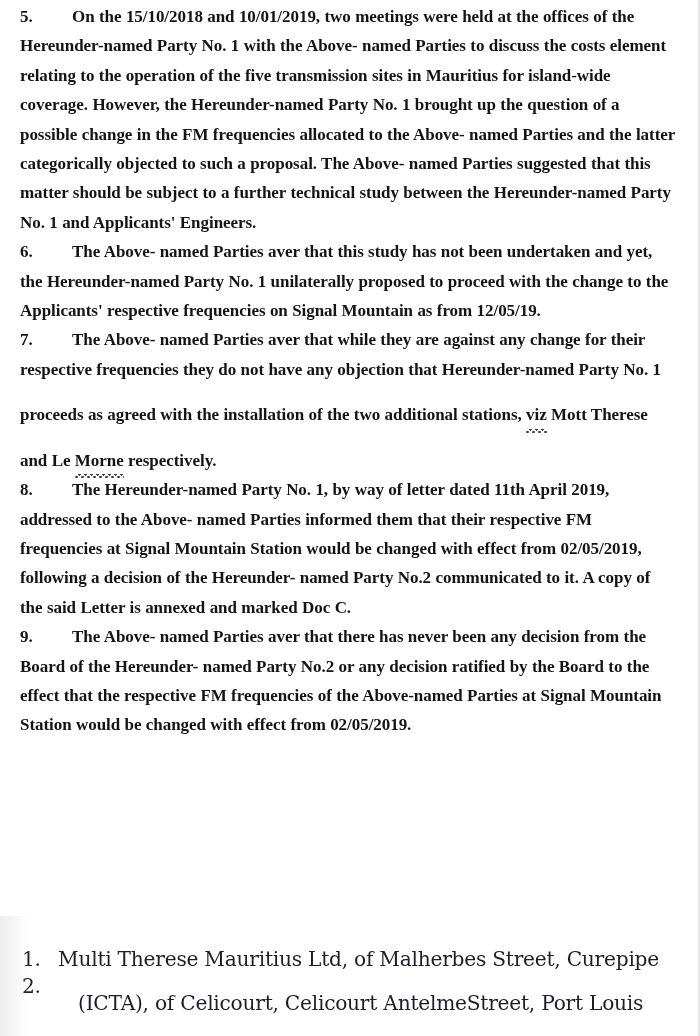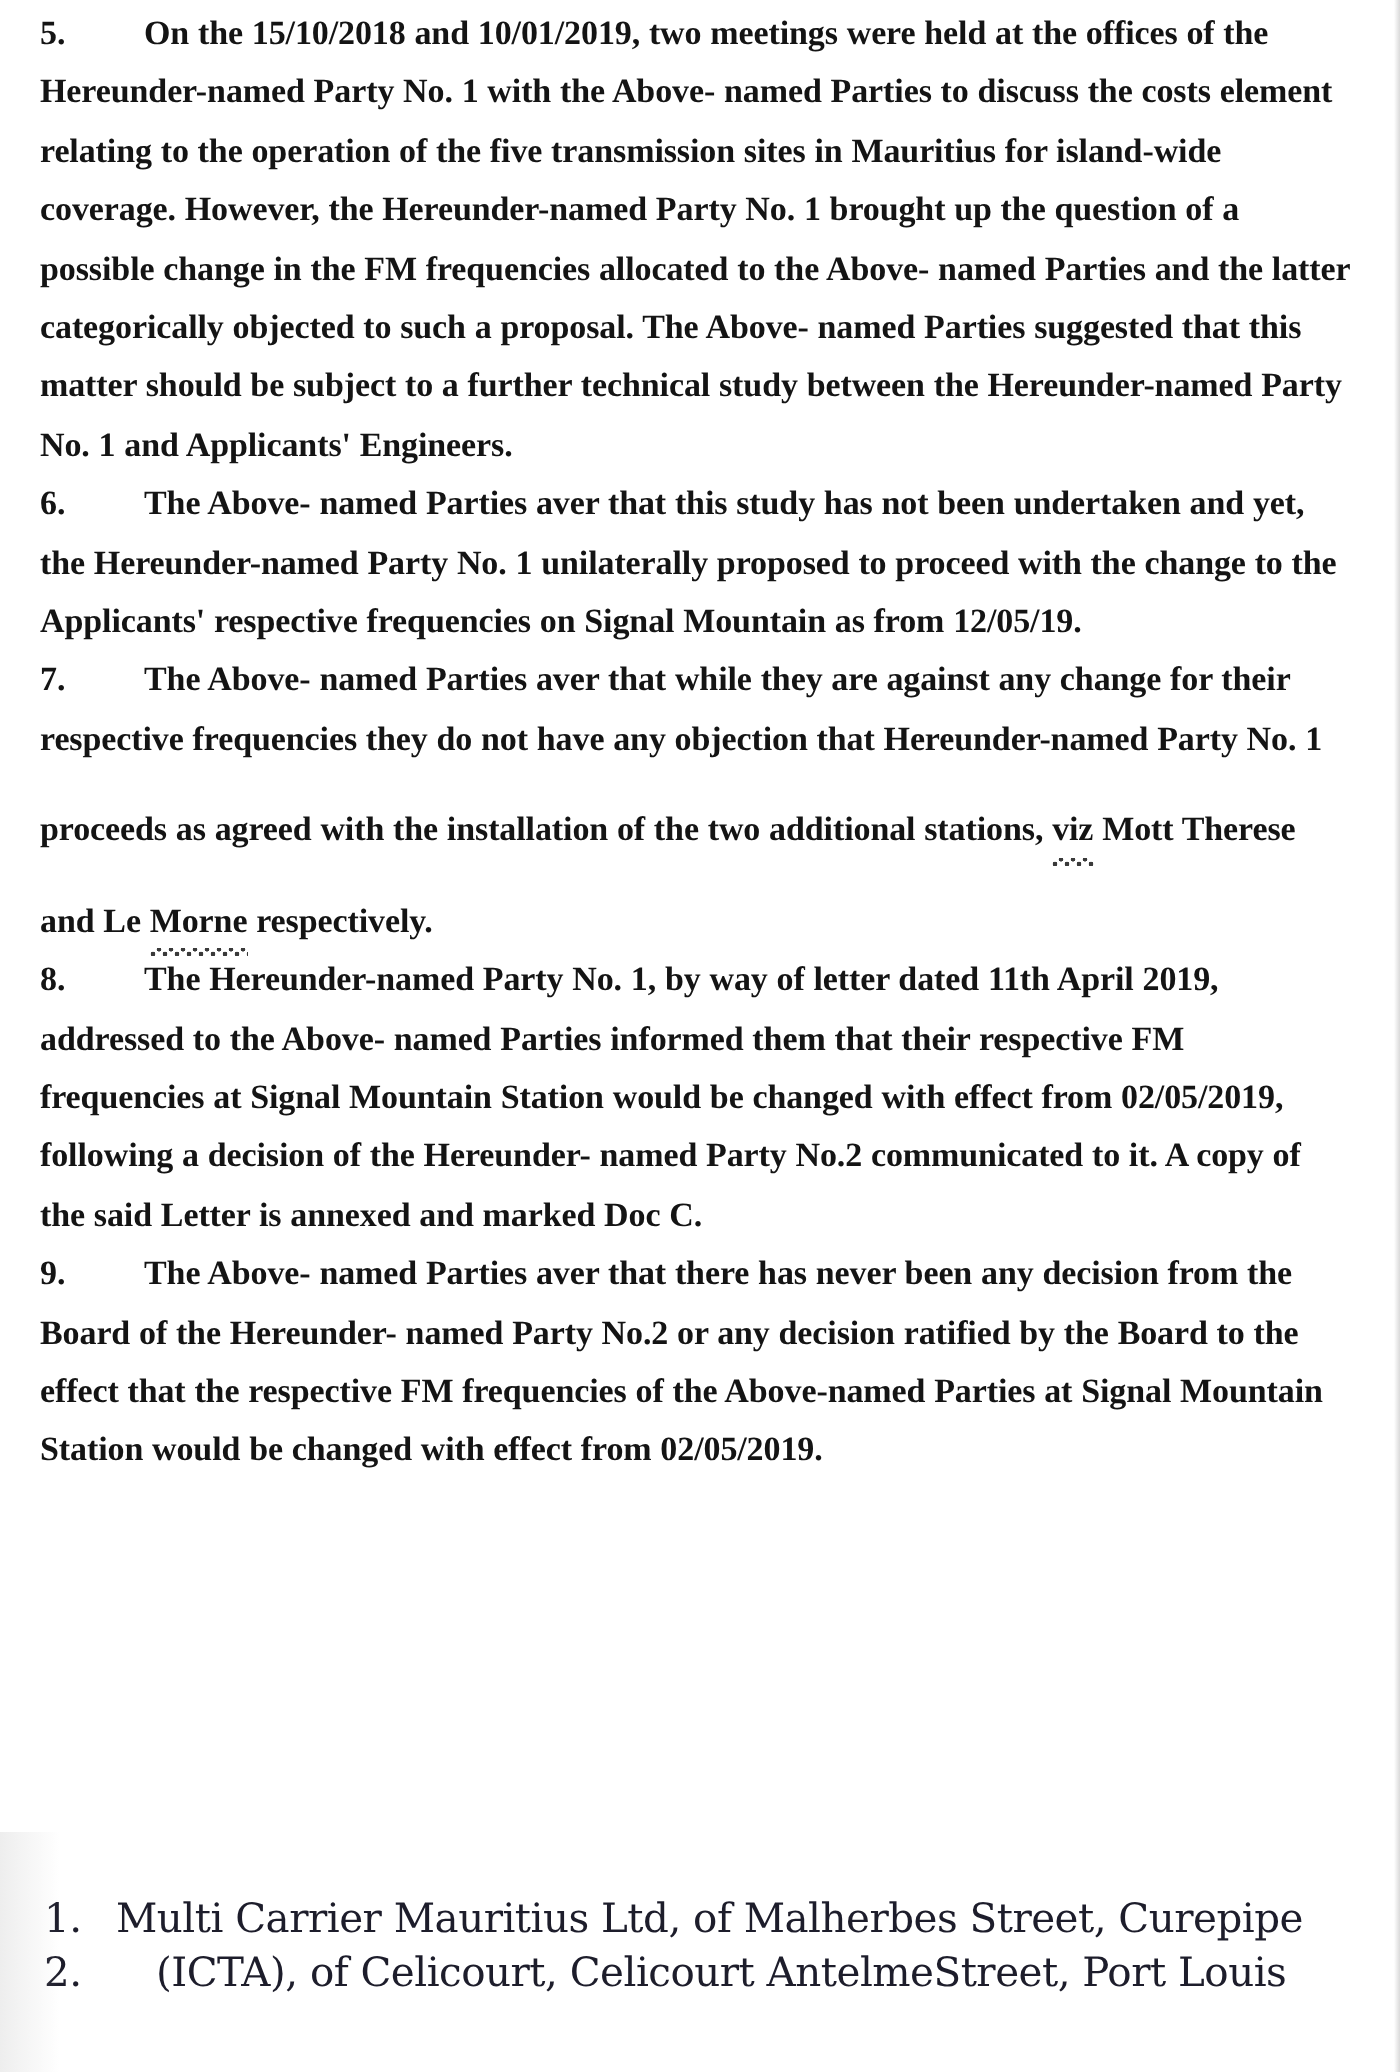--- a/index.html
+++ b/index.html
@@ -113,20 +113,21 @@
     width: 36px;
     color: #1d1d2b;
   }
   #party-list li .entry-text {
     flex: 1 1 auto;
     text-indent: 0;
   }
   #party-list li .entry-text .cont {
     display: block;
     padding-left: 20px;
+    margin-top: 17px;
   }
 </style>
 </head>
 <body>
 
 <div id="page">
 
   <div id="body-text">
 
     <p class="para"><span class="num">5.</span><span>On the 15/10/2018 and 10/01/2019, two meetings were held at the offices of the Hereunder-named Party No. 1 with the Above- named Parties to discuss the costs element relating to the operation of the five transmission sites in Mauritius for island-wide coverage. However, the Hereunder-named Party No. 1 brought up the question of a possible change in the FM frequencies allocated to the Above- named Parties and the latter categorically objected to such a proposal. The Above- named Parties suggested that this matter should be subject to a further technical study between the Hereunder-named Party No. 1 and Applicants' Engineers.</span></p>
@@ -137,21 +138,21 @@
 
     <p class="para"><span class="num">8.</span><span>The Hereunder-named Party No. 1, by way of letter dated 11th April 2019, addressed to the Above- named Parties informed them that their respective FM frequencies at Signal Mountain Station would be changed with effect from 02/05/2019, following a decision of the Hereunder- named Party No.2 communicated to it.  A copy of the said Letter is annexed and marked Doc C.</span></p>
 
     <p class="para"><span class="num">9.</span><span>The Above- named Parties aver that there has never been any decision from the Board of the Hereunder- named Party No.2 or any decision ratified by the Board to the effect that the respective FM frequencies of the Above-named Parties at Signal Mountain Station would be changed with effect from 02/05/2019.</span></p>
 
   </div>
 
   <ol id="party-list">
     <li>
       <span class="marker">1.</span>
-      <span class="entry-text"><span>Multi Carrier Mauritius Ltd, of Malherbes Street, Curepipe</span></span>
+      <span class="entry-text"><span>Multi Therese Mauritius Ltd, of Malherbes Street, Curepipe</span></span>
     </li>
     <li>
       <span class="marker">2.</span>
       <span class="entry-text"><span class="cont">(ICTA), of Celicourt, Celicourt AntelmeStreet, Port Louis</span></span>
     </li>
   </ol>
 
   <div class="scan-edge-right"></div>
   <div class="scan-edge-bottomleft"></div>
 

